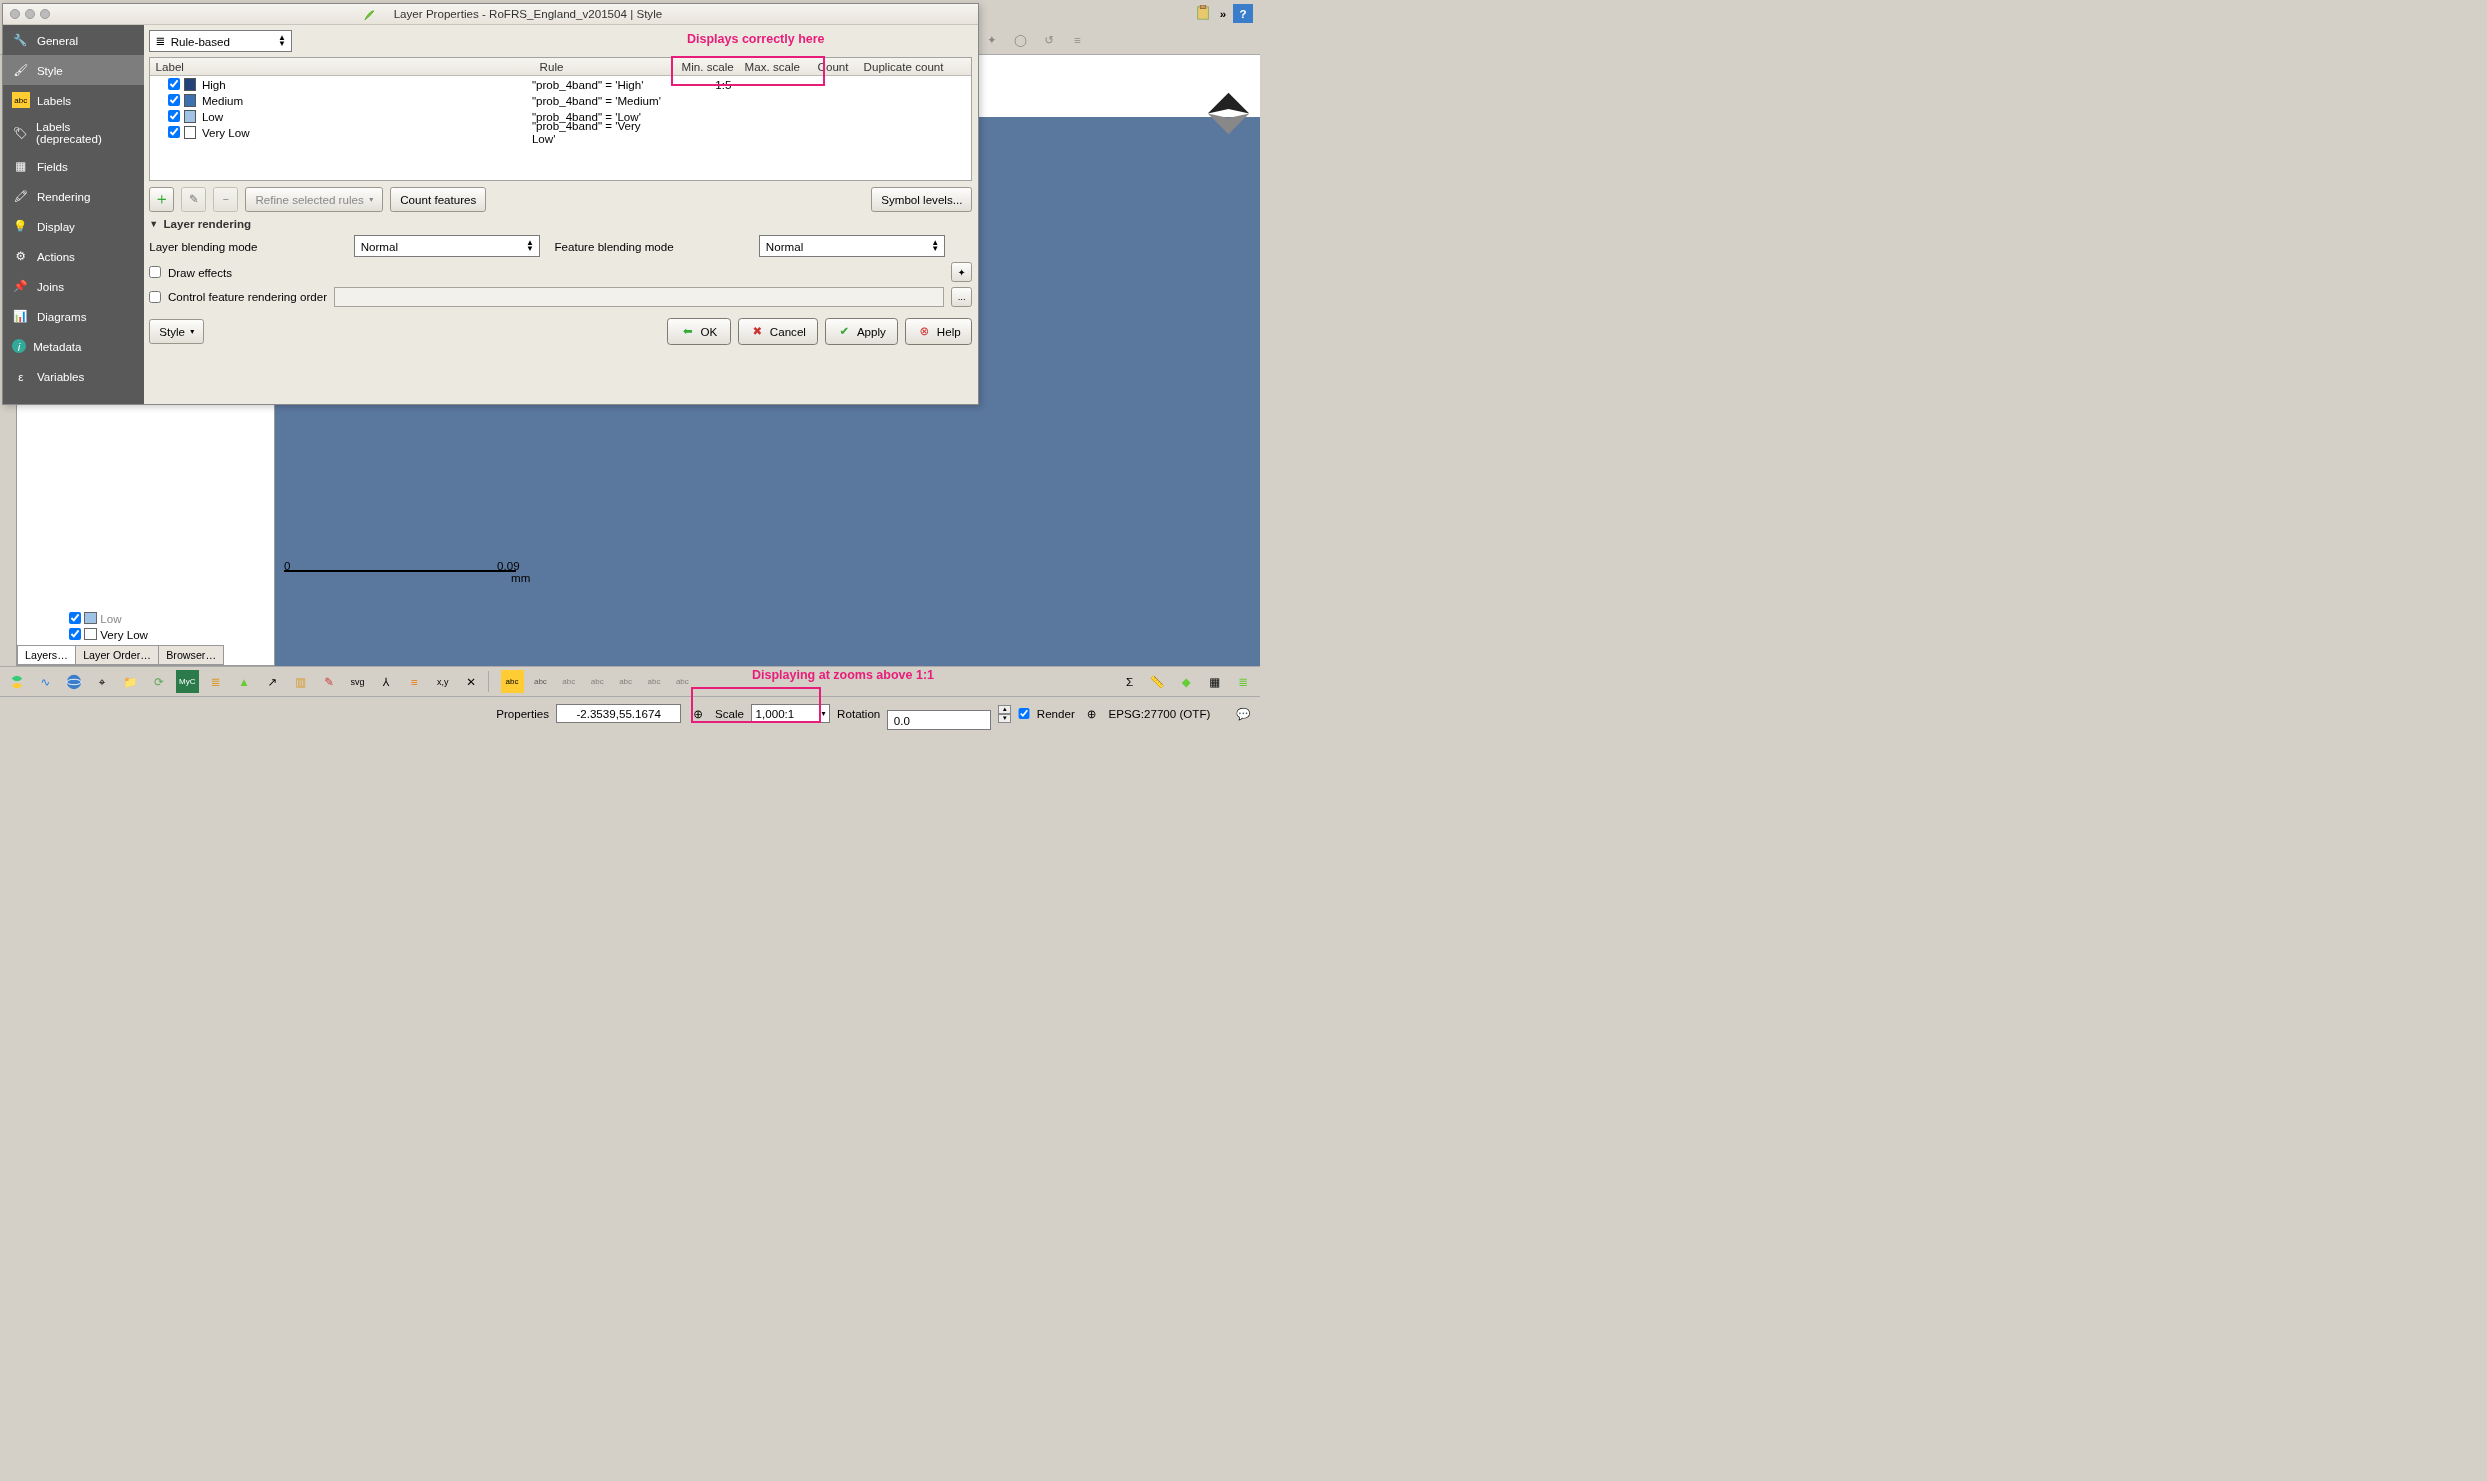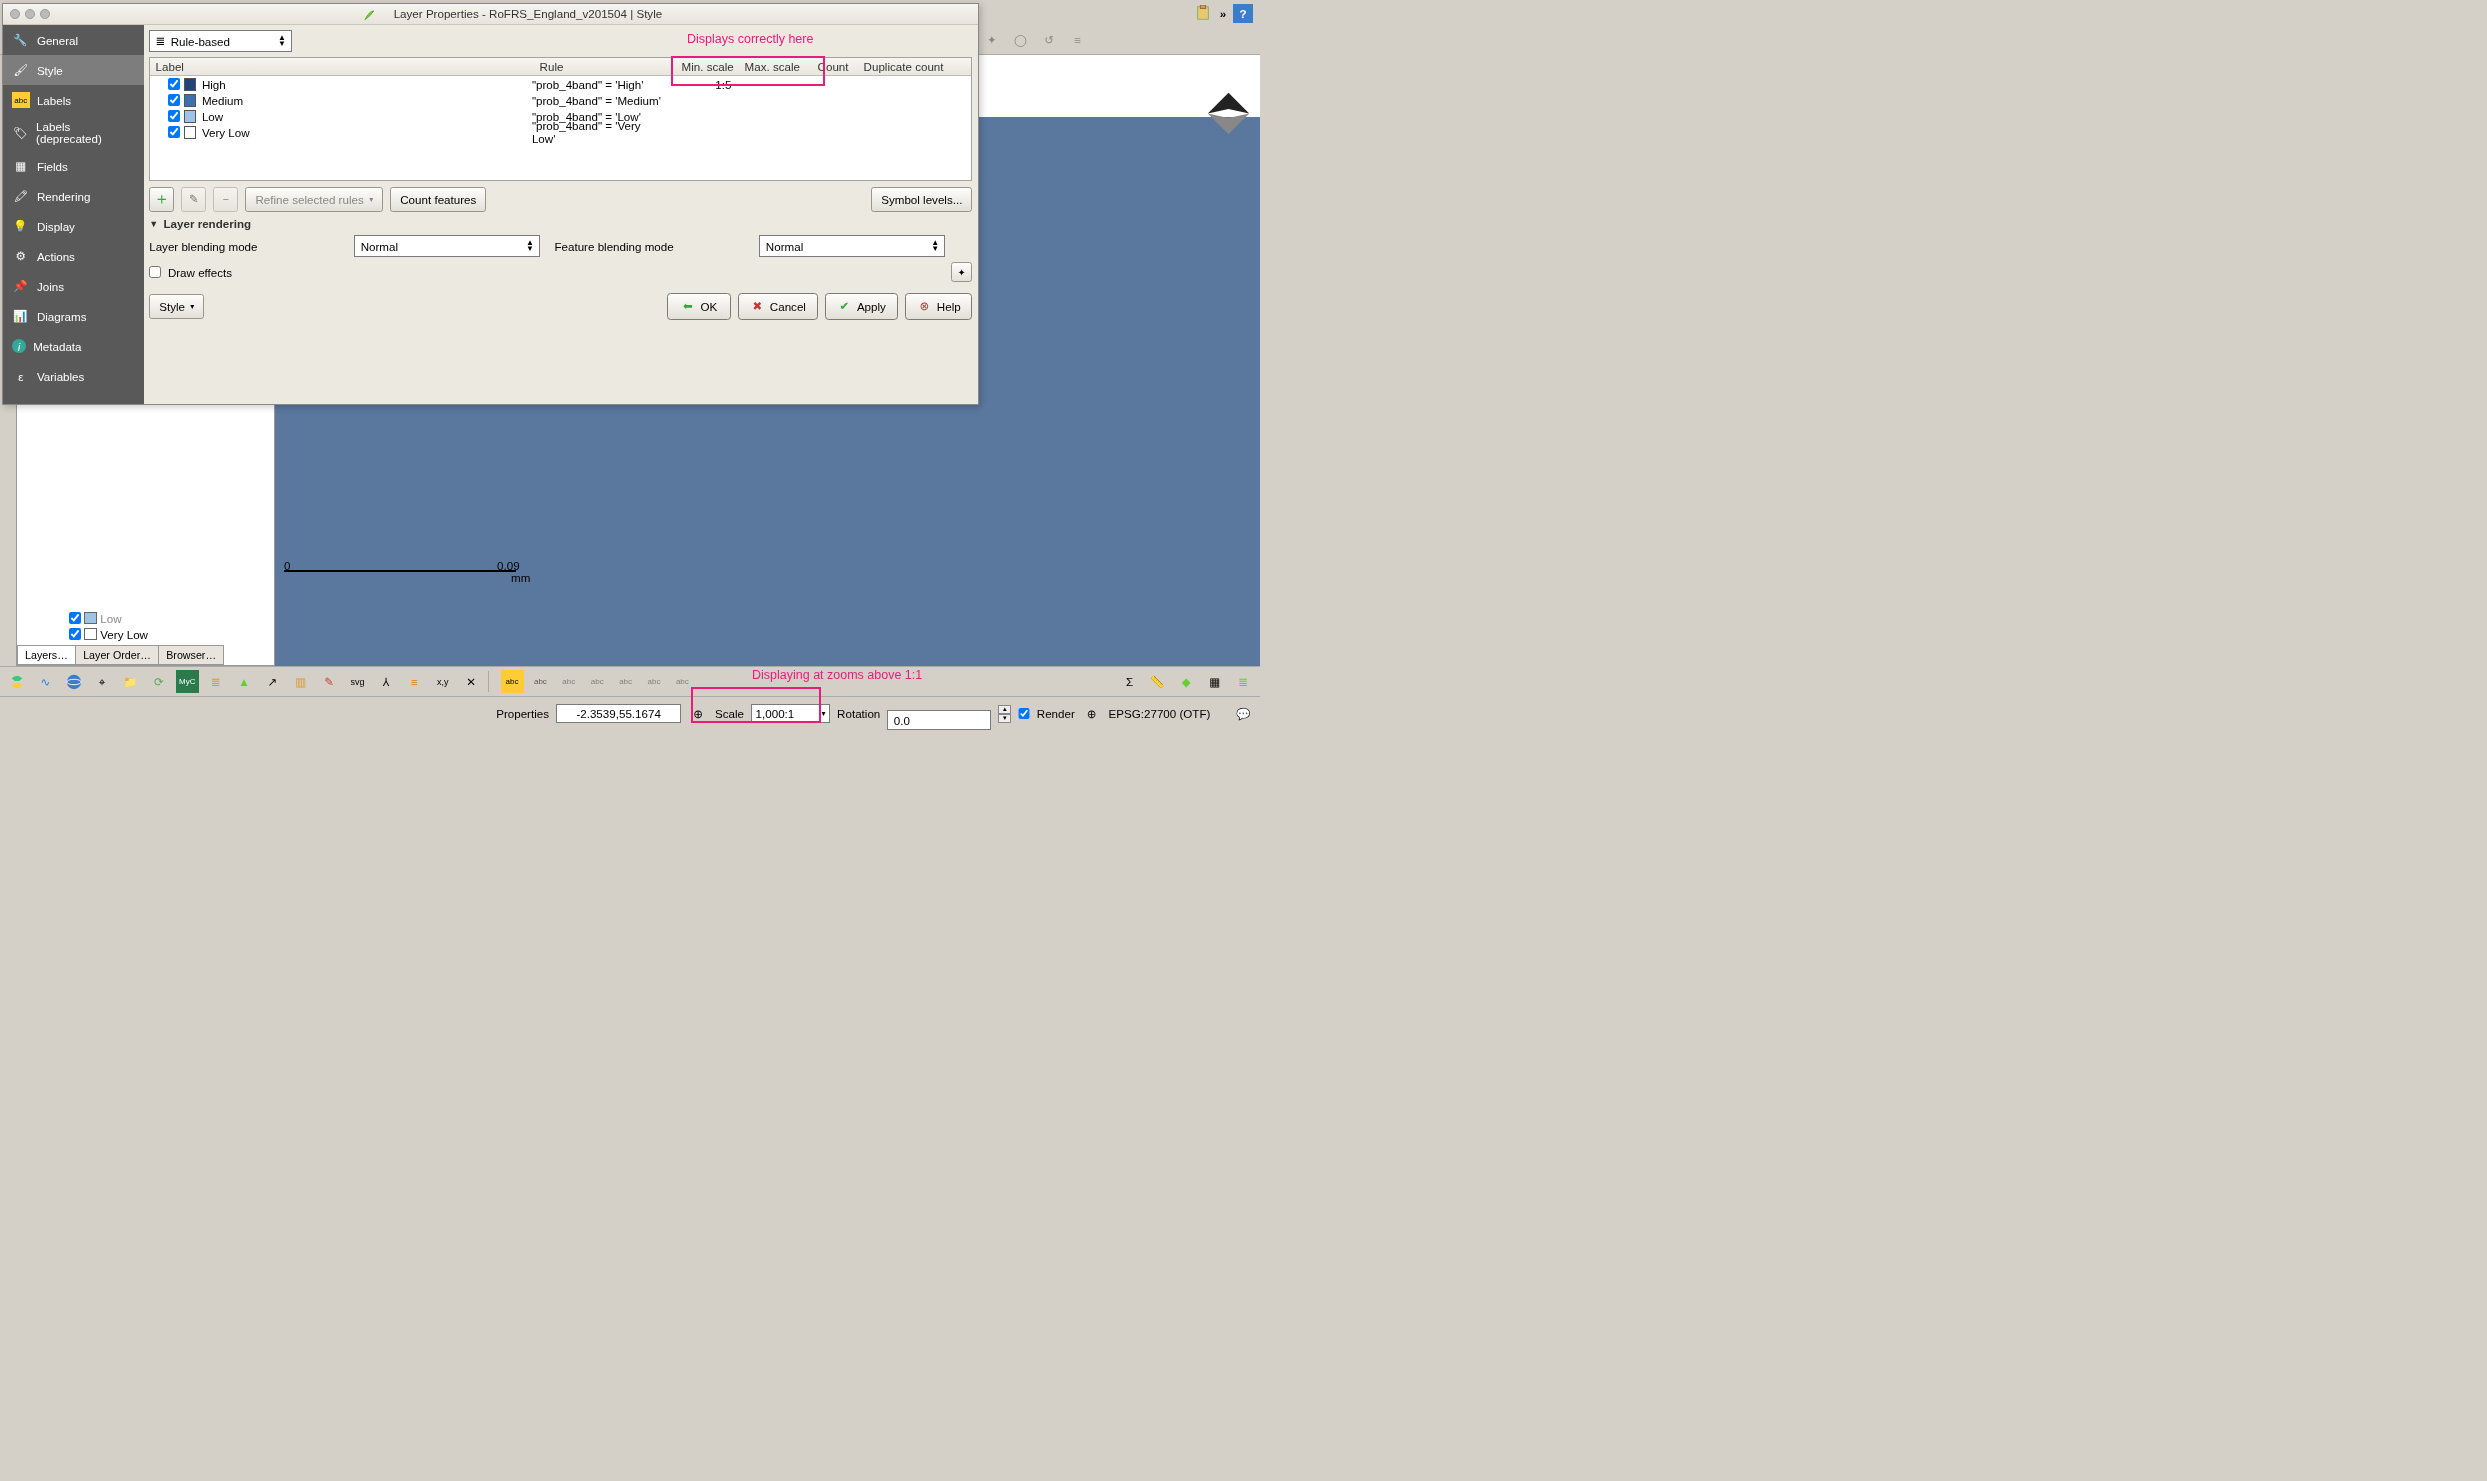--- a/index.html
+++ b/index.html
@@ -71,21 +71,21 @@
 .rule-row .exp{ width:16px; text-align:center; font-size:9px;}
 .rule-row .chk{ width:16px; display:flex; justify-content:center;}
 .rule-row .swatch{ width:12.5px; height:12.5px; border:0.9px solid #555; margin:0 5.4px 0 1.8px;}
 .rule-row .lbl{ flex:0 0 330px; }
 .rule-row .expr{ flex:0 0 134px; }
 .rule-row .min{ width:71px; text-align:right; padding-right:5.4px;}
 .rule-row .max{ width:73px;}
 
 
 .annot-box { position:absolute; border:2.7px solid #e81d7a; pointer-events:none;}
-.annot-text { position:absolute; color:#e81d7a; font-size:12.5px; font-weight:400; pointer-events:none;}
+.annot-text { position:absolute; color:#e81d7a; font-size:12.5px; font-weight:700; pointer-events:none;}
 
 .buttons-row { display:flex; gap:7.1px; align-items:center; }
 .tool-btn { width:25px; height:25px; background:linear-gradient(#fdfdfc,#e3e0d8); border:0.9px solid #9a968d; border-radius:2.7px; display:inline-flex; align-items:center; justify-content:center;}
 .tool-btn.disabled { opacity:0.5;}
 .btn { background:linear-gradient(#fdfdfc,#e3e0d8); border:0.9px solid #9a968d; border-radius:2.7px; padding:3.6px 9px; display:inline-flex; align-items:center; gap:3.6px; height:25px;}
 .dropdown-arrow{font-size:8px; margin-left:1.8px;}
 
 .section-header{ display:flex; align-items:center; gap:5.4px; font-weight:bold; color:#333;}
 .section-header .tri{ font-size:9px;}
 .slider-track{ height:5.4px; background:#cfd7e7; border:0.9px solid #8aa; border-radius:1.8px; position:relative; }
@@ -405,20 +405,26 @@
             <span class="arrows" style="margin-left:auto;">▲<br>▼</span>
           </div>
       </div>
 
       <div class="draw-effects-row">
         <input type="checkbox" style="">
         <span>Draw effects</span>
         <span style="flex:1"></span>
         <span class="small-btn disabled">✦</span>
       </div>
+      <div class="render-order-row">
+        <input type="checkbox" style="">
+        <span>Control feature rendering order</span>
+        <div class="long-input"></div>
+        <span class="small-btn">...</span>
+      </div>
 
       <div class="bottom-btn-row">
         <span class="btn">
             <span>Style</span>
             <span class="dropdown-arrow">▾</span>
           </span>
         <span class="spacer"></span>
         <span class="big-btn primary">
             <span class="icon" style="color:#3a3;">⬅</span>
             <span>OK</span>

